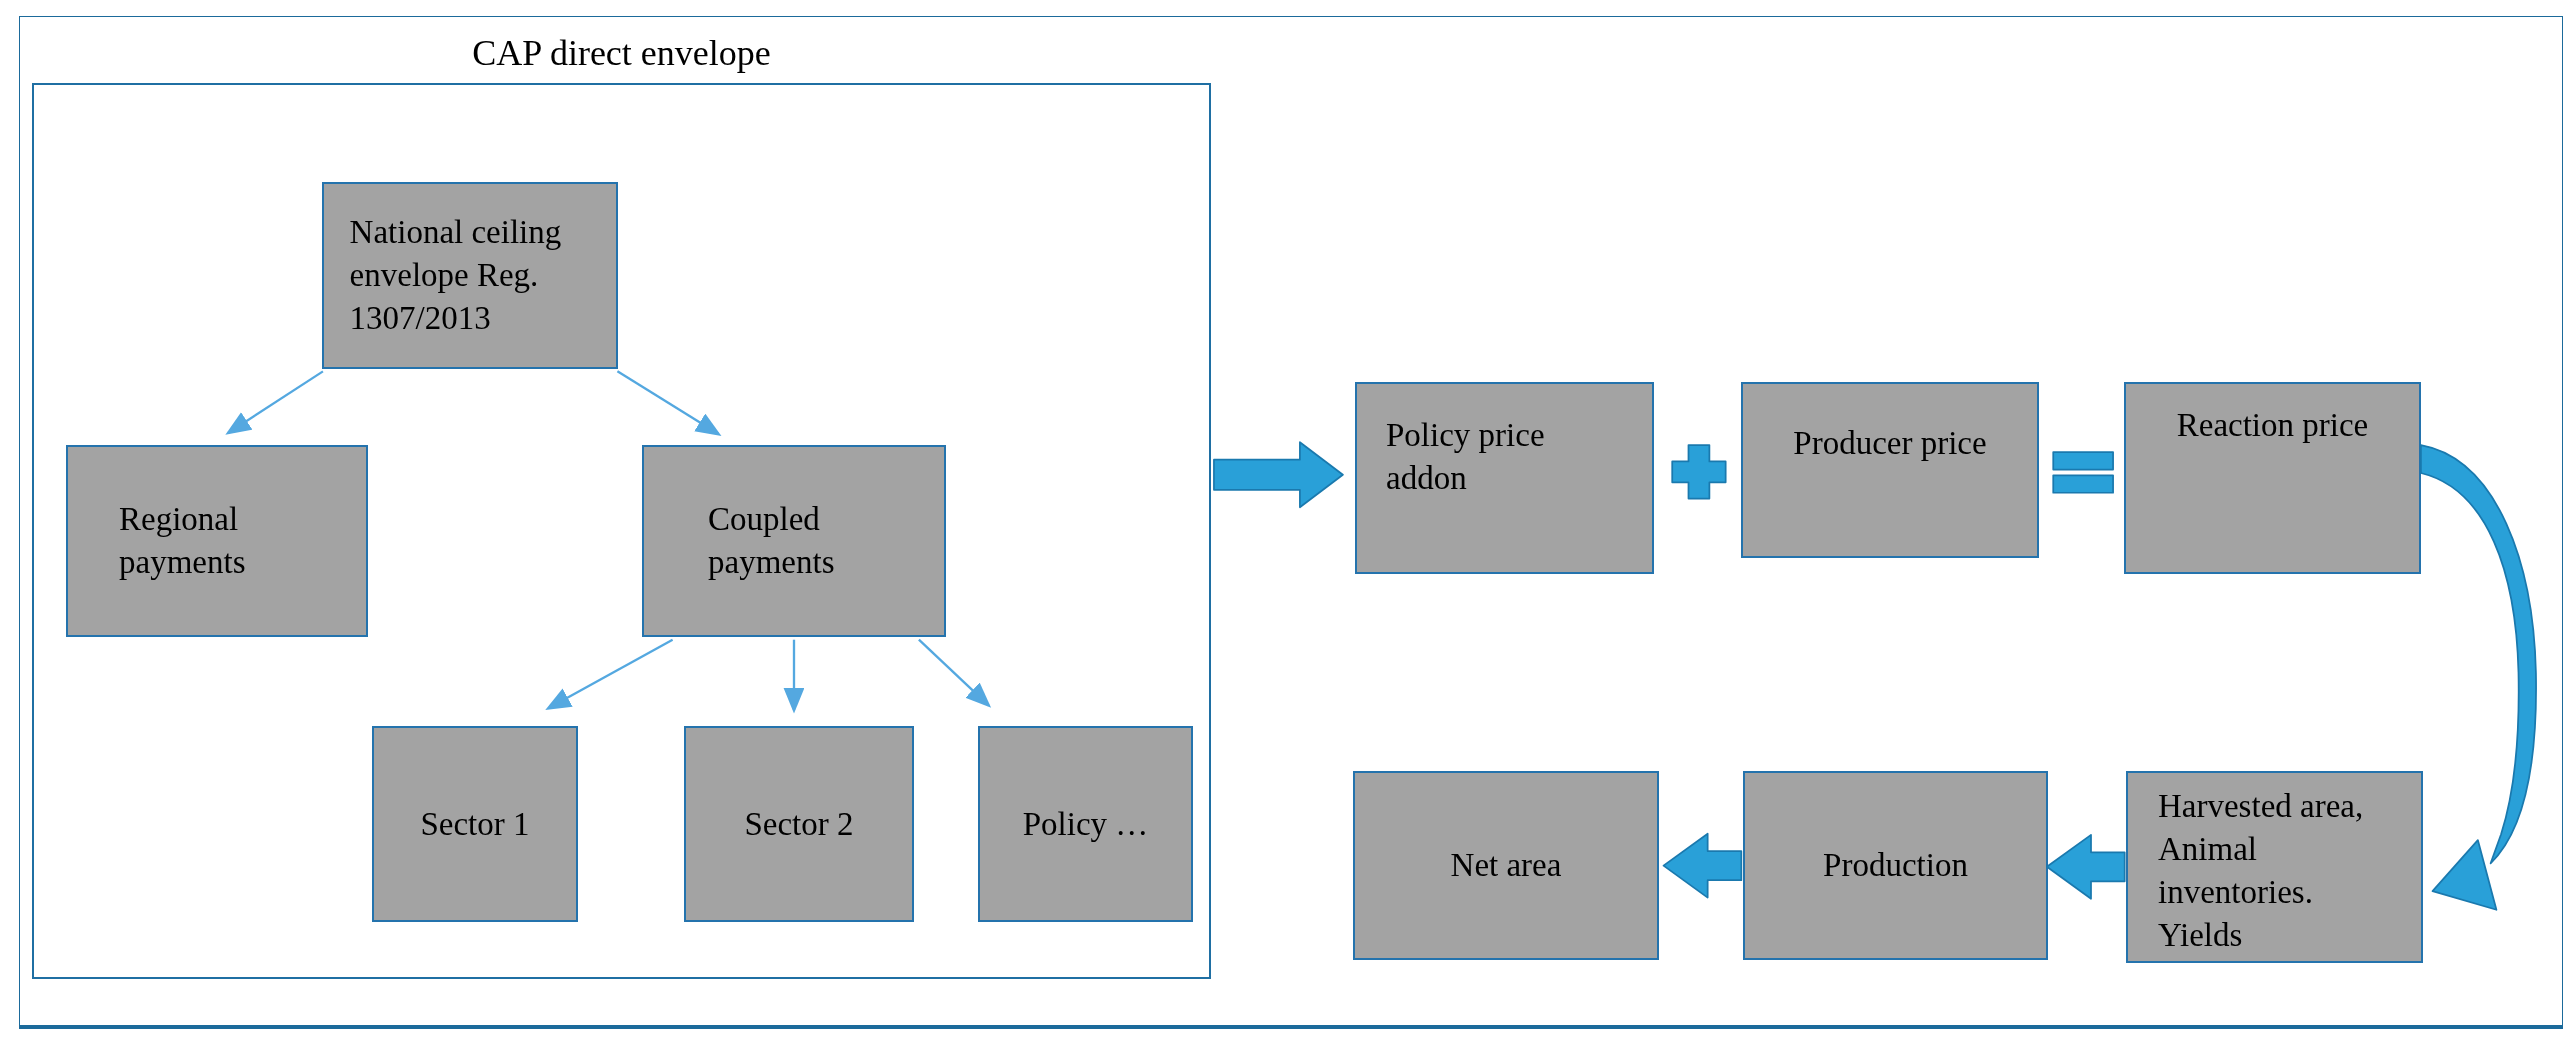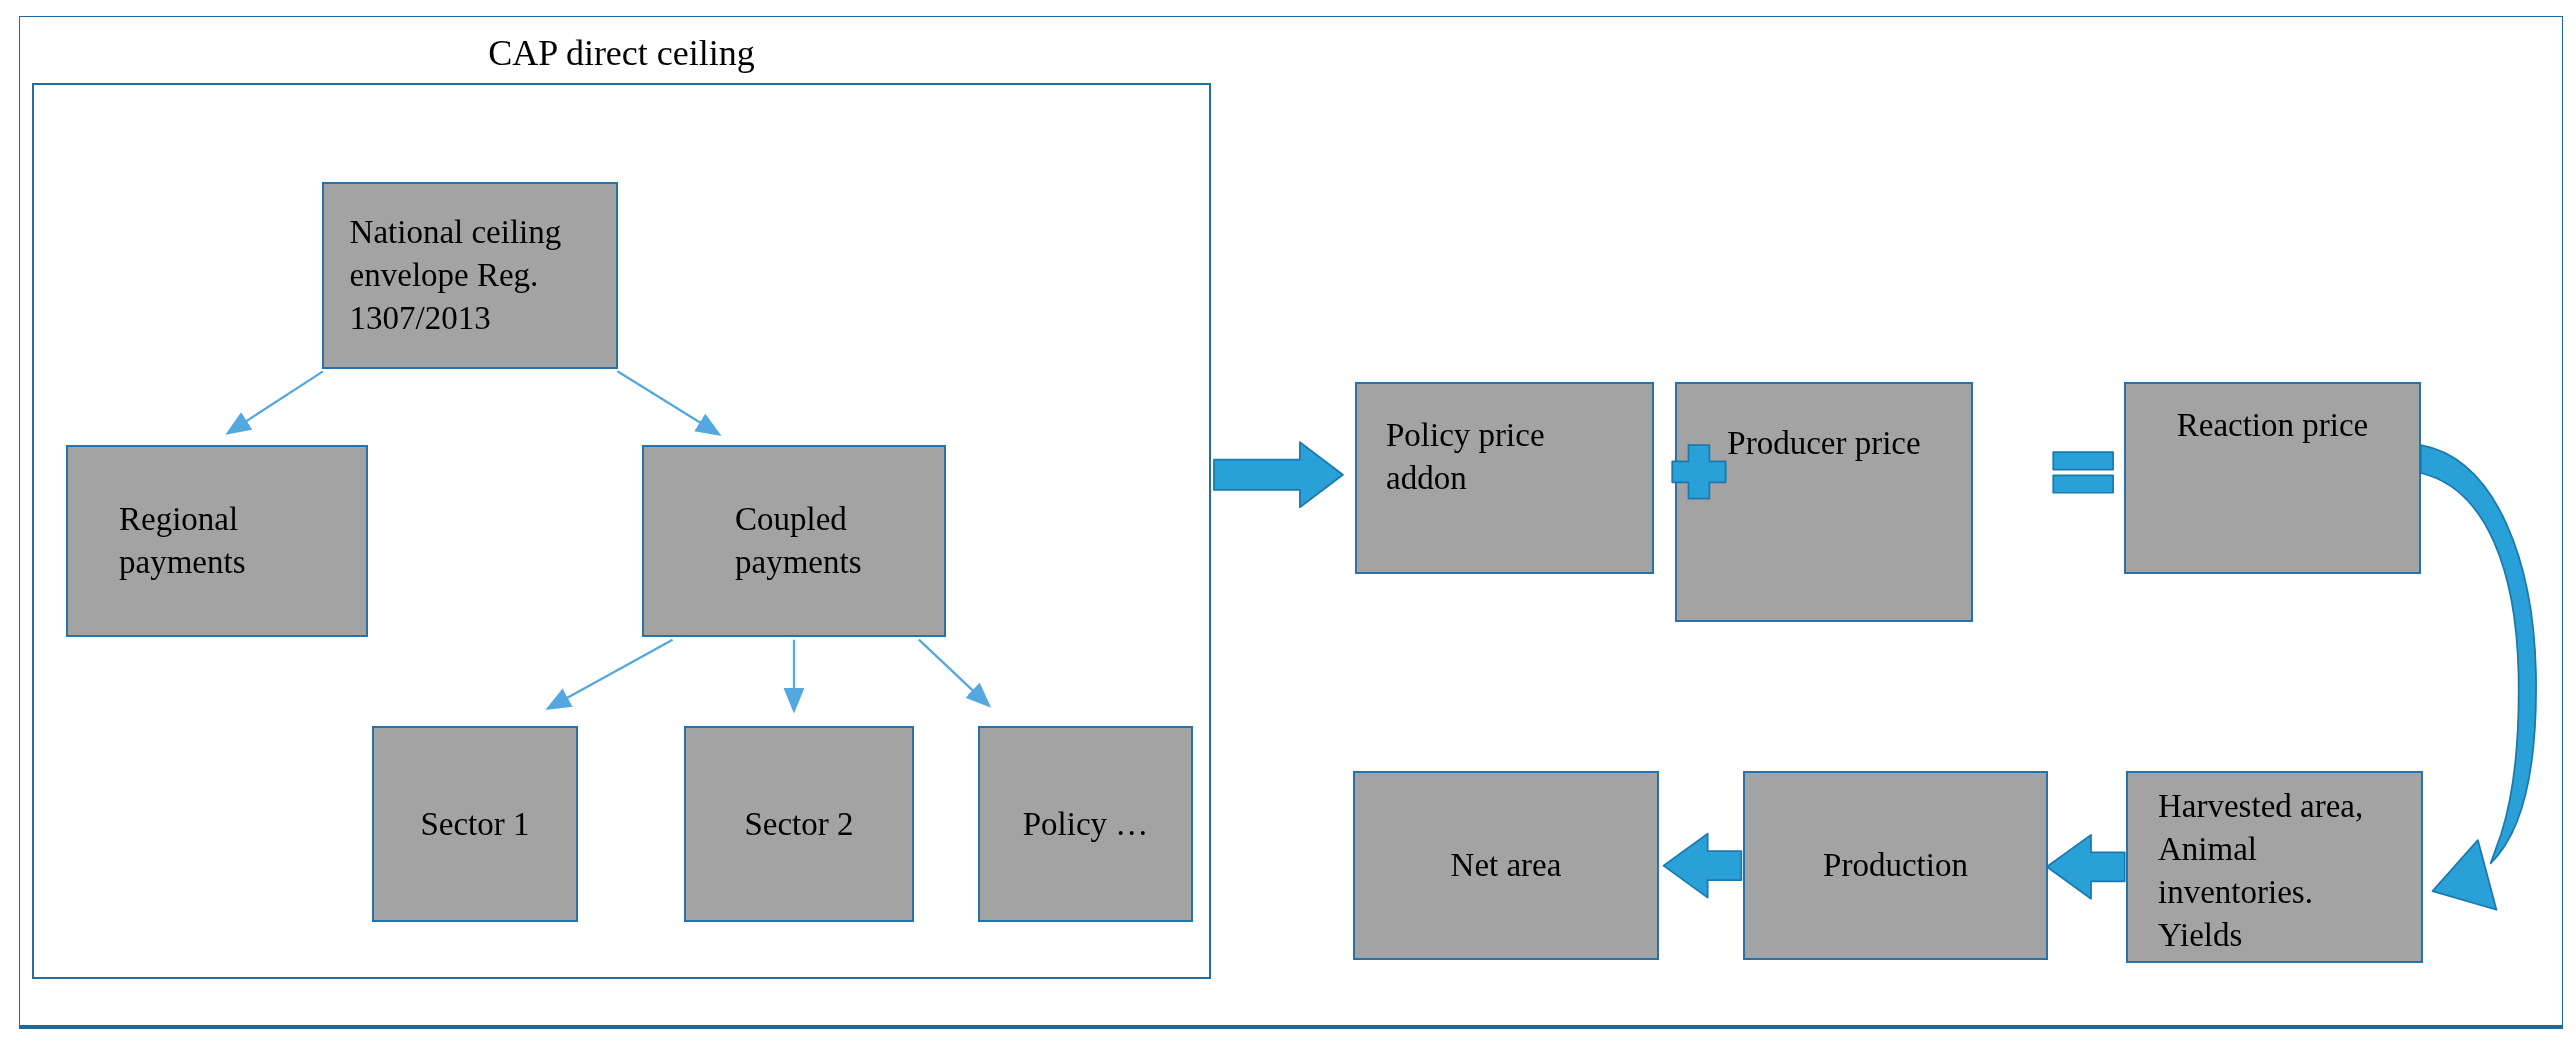--- a/index.html
+++ b/index.html
@@ -31,42 +31,42 @@
     position:absolute;box-sizing:border-box;
     border:2.3px solid #2473ad;background:#a3a3a3;
     font-size:33px;line-height:43px;white-space:pre-line;
     display:flex;
   }
   .v-center{align-items:center;}
   .h-center{justify-content:center;text-align:center;}
   
   .box.national {left:322px; top:182px; width:296px;height:187px;padding-left:25.6px;}
   .box.regional {left:66px; top:445px; width:302px;height:192px;padding-left:51px;}
-  .box.coupled  {left:642px;top:445px; width:304px;height:192px;padding-left:91px;}
+  .box.coupled  {left:642px;top:445px; width:304px;height:192px;padding-left:64px;}
   .box.sector1  {left:372px; top:726px;width:206px;height:196px;}
   .box.sector2  {left:684px;top:726px;width:230px;height:196px;text-align:right;}
   .box.sector3  {left:978px;top:726px;width:215px;height:196px;}
   .box.policy   {left:1355px;top:382px; width:299px;height:192px;padding-left:29px;padding-top:30px;}
-  .box.producer {left:1675px;top:382px; width:298px;height:240px;padding-top:38px;}
+  .box.producer {left:1741px;top:382px; width:298px;height:176px;padding-top:38px;}
   .box.reaction {left:2124px;top:382px; width:297px;height:192px;padding-top:20px;}
   .box.harvested{left:2126px;top:771px;width:297px;height:192px;padding-left:30px;padding-top:12px;}
   .box.production{left:1743px;top:771px;width:305px;height:189px;}
   .box.nettrade {left:1353px;top:771px;width:306px;height:189px;}
   svg.overlay{position:absolute;left:0;top:0;pointer-events:none;}
   .connector{stroke:#54a8e0;stroke-width:4;fill:none;}
   .block-shape{fill:#29a0d8;stroke:#1a79ae;stroke-width:3;stroke-linejoin:round;}
 </style>
 </head>
 <body>
 
 <div id="canvas">
 
   <div class="page-frame"></div>
 
-  <div class="diagram-title">CAP direct ceiling</div>
+  <div class="diagram-title">CAP direct envelope</div>
 
   <div class="cap-container"></div>
 
   <div class="box national v-center">National ceiling
 envelope Reg.
 1307/2013</div>
   <div class="box regional v-center">Regional
 payments</div>
   <div class="box coupled v-center">Coupled
 payments</div>

